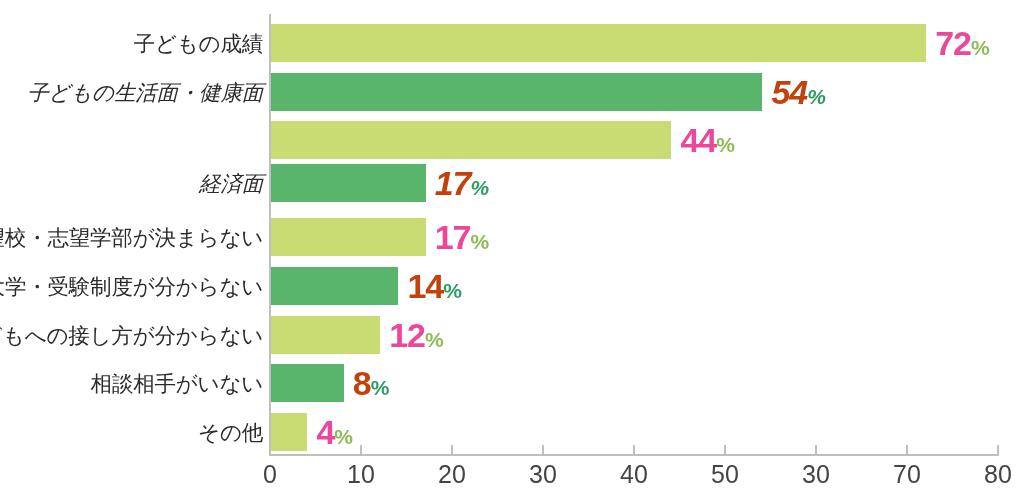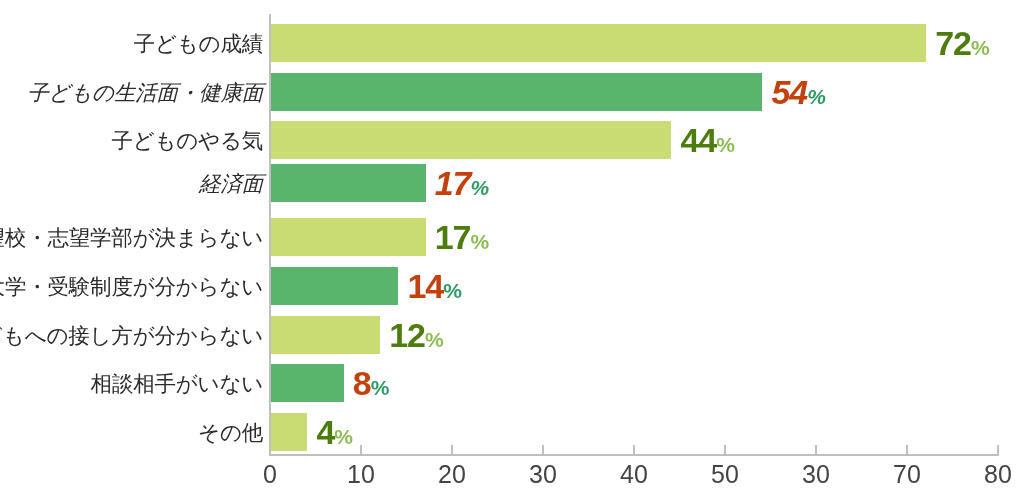--- a/index.html
+++ b/index.html
@@ -109,21 +109,21 @@
     font-size: 34px;
     font-weight: bold;
     letter-spacing: -1px;
   }
   .value .pct {
     font-size: 21px;
     font-weight: bold;
     letter-spacing: -0.5px;
   }
 
-  .value.light .num { color: #4d7c0f; }
+  .value.light .num { color: #ec4899; }
   .value.light .pct { color: #8cbc55; }
   .value.dark  .num { color: #c2410c; }
   .value.dark  .pct { color: #2e9c63; }
 </style>
 </head>
 <body>
 
 <div id="chart-root">
 
   <div class="plot-area">
@@ -157,21 +157,20 @@
           <div class="cat-label">子どもの成績</div>
           <div class="bar light" style="width: 655.2px;"></div>
           <div class="value light" style="left: 935.2px;"><span class="num">72</span><span class="pct">%</span></div>
         </div>
         <div class="row" style="top: 72.6px; height: 38px; font-style: italic;">
           <div class="cat-label">子どもの生活面・健康面</div>
           <div class="bar dark" style="width: 491.4px;"></div>
           <div class="value dark" style="left: 771.4px;"><span class="num">54</span><span class="pct">%</span></div>
         </div>
         <div class="row" style="top: 121.2px; height: 38px;">
-          <div class="cat-label">子どものやる気</div>
           <div class="bar light" style="width: 400.4px;"></div>
           <div class="value light" style="left: 680.4px;"><span class="num">44</span><span class="pct">%</span></div>
         </div>
         <div class="row" style="top: 164px; height: 38px; font-style: italic;">
           <div class="cat-label">経済面</div>
           <div class="bar dark" style="width: 154.7px;"></div>
           <div class="value dark" style="left: 434.7px;"><span class="num">17</span><span class="pct">%</span></div>
         </div>
         <div class="row" style="top: 218.4px; height: 38px;">
           <div class="cat-label">志望校・志望学部が決まらない</div>

